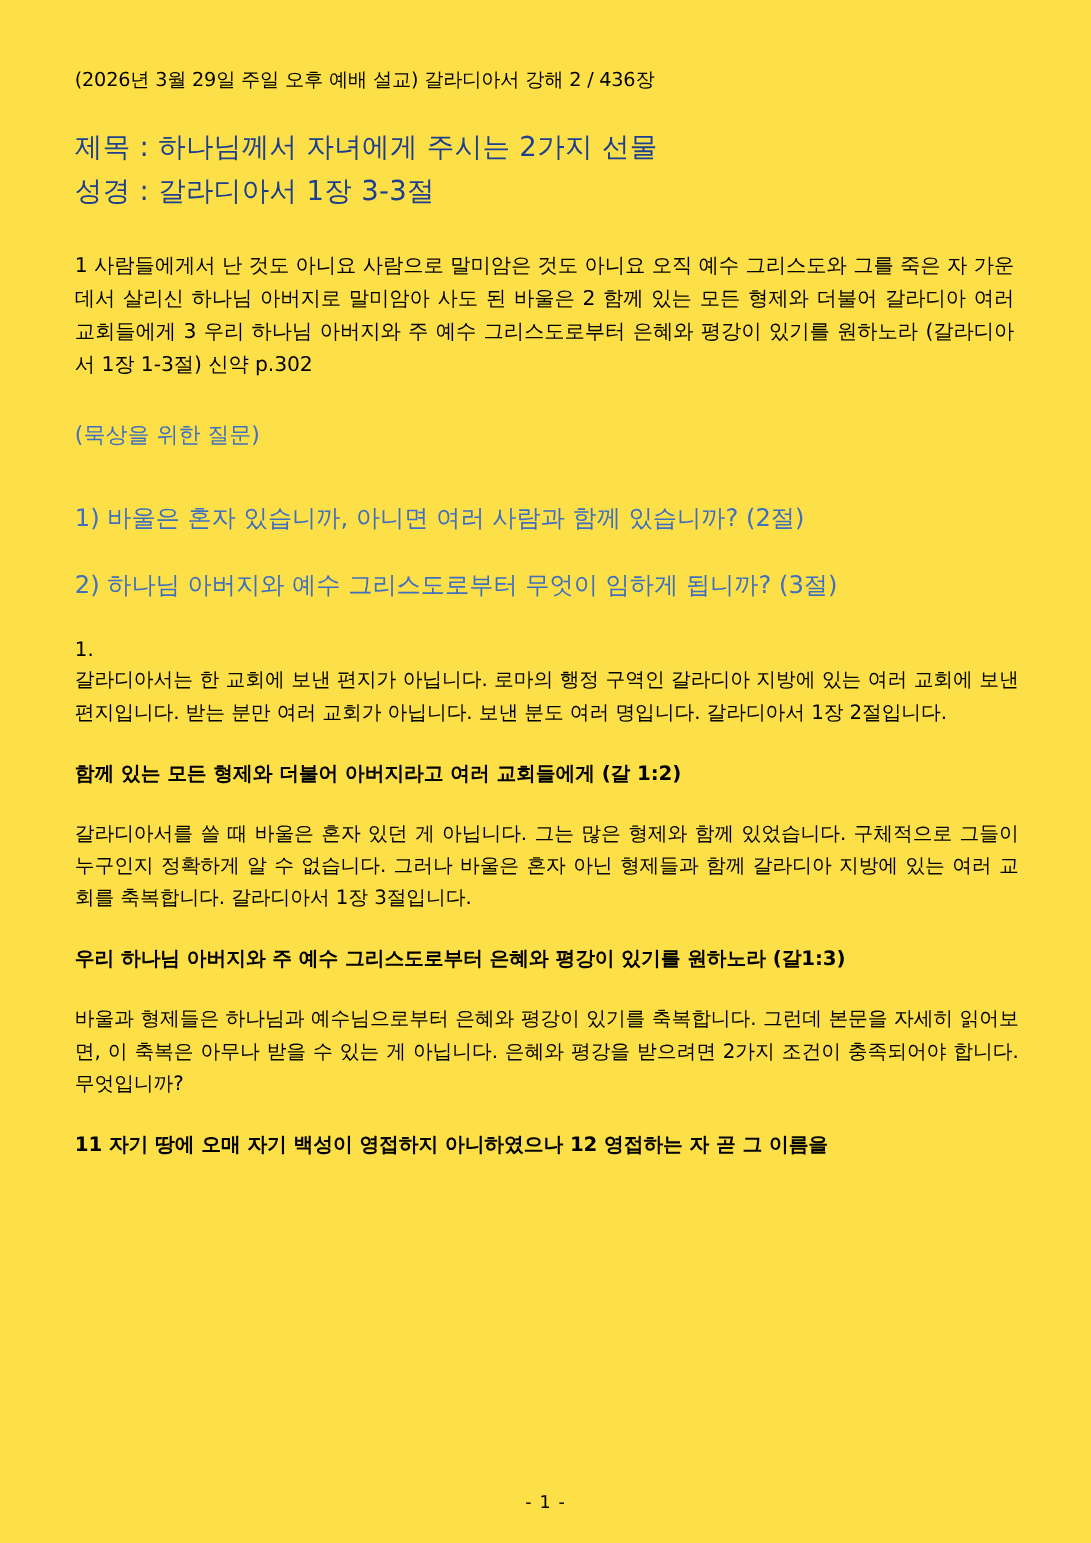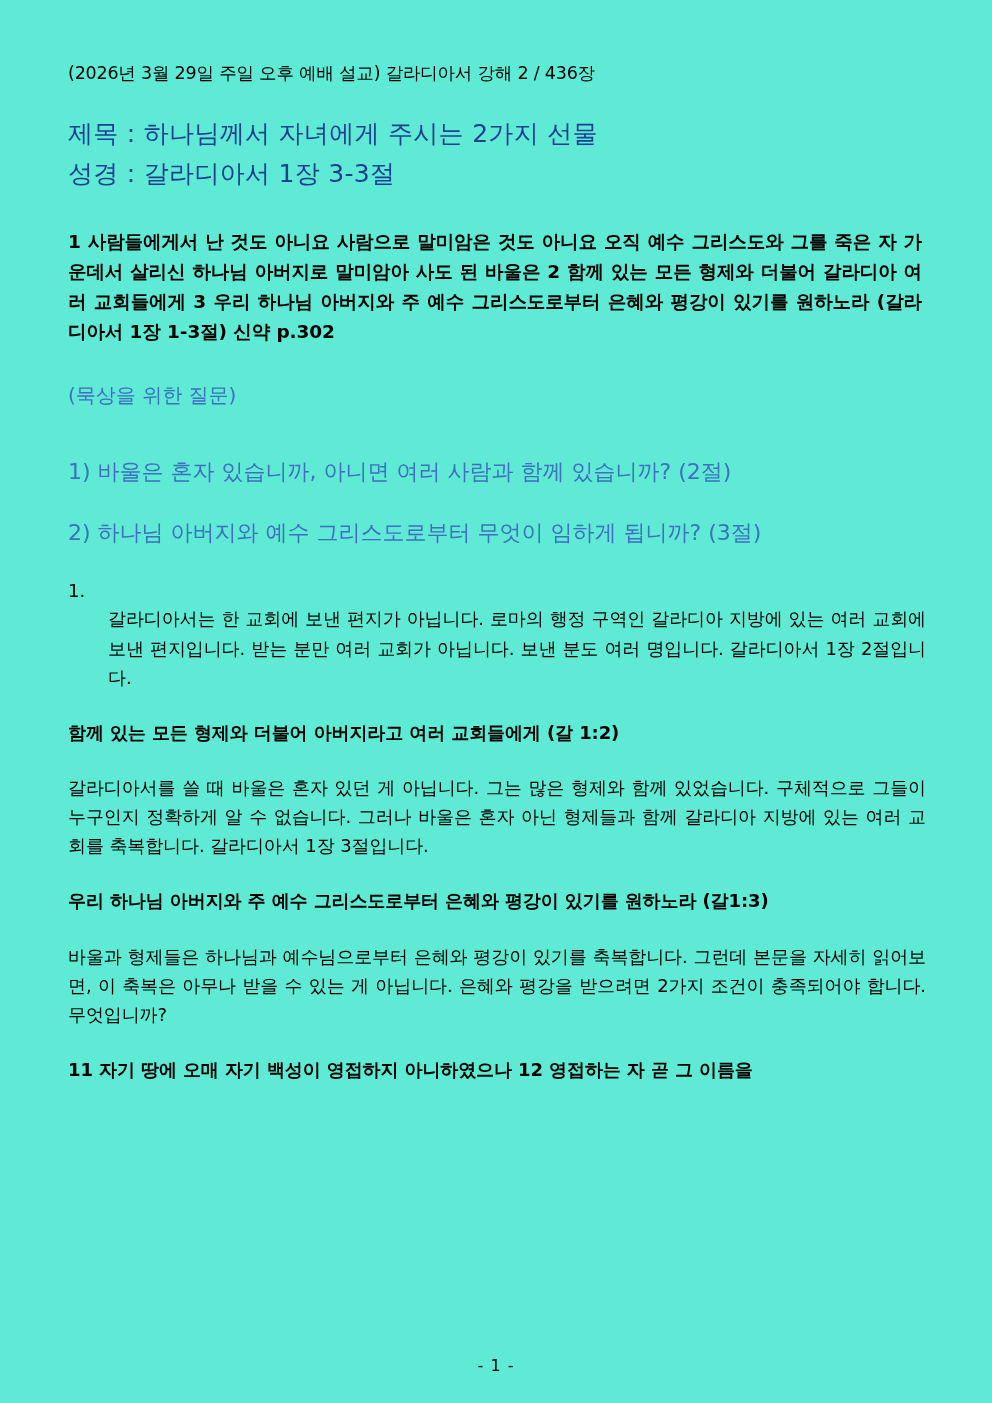--- a/index.html
+++ b/index.html
@@ -5,21 +5,21 @@
   html, body {
     margin: 0;
     padding: 0;
     background: #ffffff;
   }
   .page {
     width: 992px;
     height: 1403px;
     position: relative;
     box-sizing: border-box;
-    background: #5eead4;
+    background: #fde047;
     font-family: "DejaVu Sans", "Liberation Sans", sans-serif;
     color: #000000;
     overflow: hidden;
   }
   .content {
     position: absolute;
     left: 68px;
     top: 60px;
     width: 858px;
   }
@@ -36,21 +36,21 @@
   .title-line {
     font-size: 25px;
     line-height: 1.58;
     color: #1d3f8f;
     font-weight: normal;
     letter-spacing: 0.3px;
   }
   .scripture {
     font-size: 18.5px;
     line-height: 1.62;
-    font-weight: bold;
+    font-weight: normal;
     text-align: justify;
     margin: 0 4px 32px 0;
     letter-spacing: -0.1px;
   }
   .q-head {
     font-size: 20px;
     line-height: 1.6;
     color: #3f6fbf;
     margin: 0 0 43px 0;
   }
@@ -67,21 +67,20 @@
   }
   .para {
     font-size: 18px;
     line-height: 1.62;
     text-align: justify;
     margin: 0 0 26px 0;
     letter-spacing: -0.1px;
   }
   .para.tight {
     margin-top: 0;
-    margin-left: 40px;
   }
   .verse-bold {
     font-size: 18px;
     line-height: 1.62;
     font-weight: bold;
     text-align: justify;
     margin: 0 0 26px 0;
     letter-spacing: -0.1px;
   }
   .footer {

